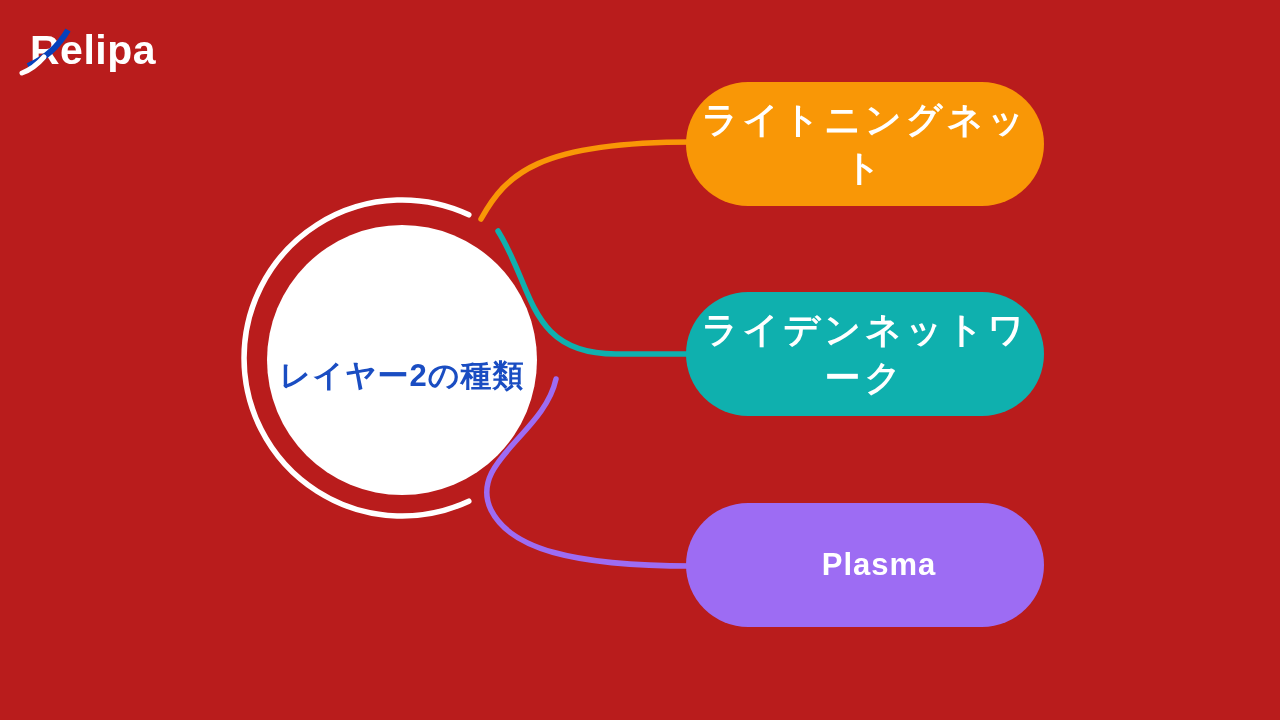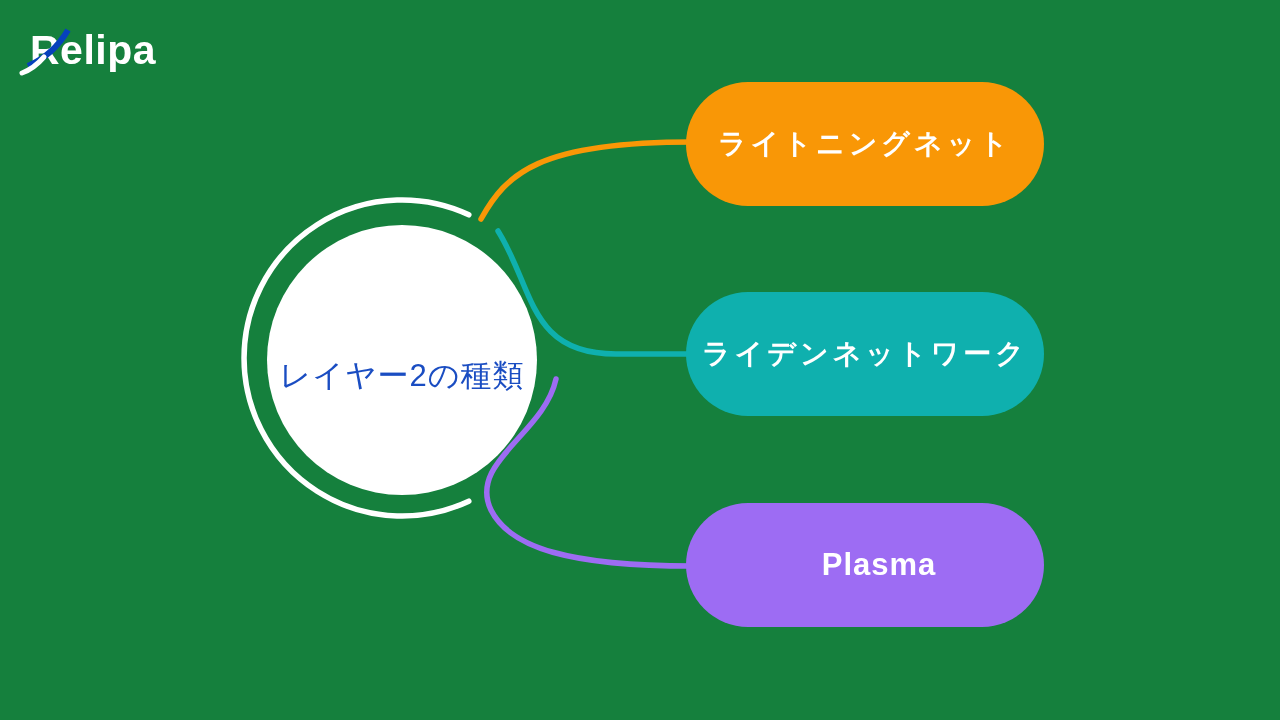--- a/index.html
+++ b/index.html
@@ -49,21 +49,21 @@
     left: 267px; top: 225px;
     width: 270px; height: 270px;
     border-radius: 50%;
     background: #FFFFFF;
     display: flex;
     align-items: center;
     justify-content: center;
   }
   .center-label {
     font-size: 31px;
-    font-weight: normal;
+    font-weight: bold;
     letter-spacing: 1px;
     white-space: nowrap;
     color: #1A4DC2; 
     margin-top: 32px;
   }
 
   
   .node {
     position: absolute;
     left: 686px;
@@ -74,32 +74,32 @@
     align-items: center;
     justify-content: center;
   }
   .node-lightning { top: 82px;  background: #F99706; }
   .node-raiden    { top: 292px; background: #0FB0AE; }
   .node-plasma    { top: 503px; background: #9D6CF3; }
 
   .node-label {
     color: #FFFFFF;
     font-weight: bold;
-    font-size: 28px;
+    font-size: 36px;
     letter-spacing: 4px;
     text-align: center;
     line-height: 1.32;
   }
   .node-label span { display: block; }
   .node-plasma .node-label { font-size: 31px; letter-spacing: 1px; margin-left: 28px; }
 </style>
 </head>
 <body>
 
-<div class="stage" style="background: #15803d;">
+<div class="stage" style="background: #b91c1c;">
 
   <svg class="lines" viewBox="0 0 1280 720">
     <path d="M 468.8 214.8 A 158 158 0 1 0 468.8 501.2" stroke-width="5.5" style="stroke: rgb(255, 255, 255);"></path>
     <path d="M 481 219 C 506 174 538 142 692 142" stroke-width="5.5" style="stroke: rgb(249, 151, 6);"></path>
     <path d="M 498 231 C 534 288 528 354 616 354 L 692 354" stroke-width="5.5" style="stroke: rgb(15, 176, 174);"></path>
     <path d="M 556 379 C 544 434 468 462 491 510 C 510 548 570 566 692 566" stroke-width="5.5" style="stroke: rgb(157, 108, 243);"></path>
   </svg>
 
   <div class="logo">
     <span class="logo-text">Relipa</span>

